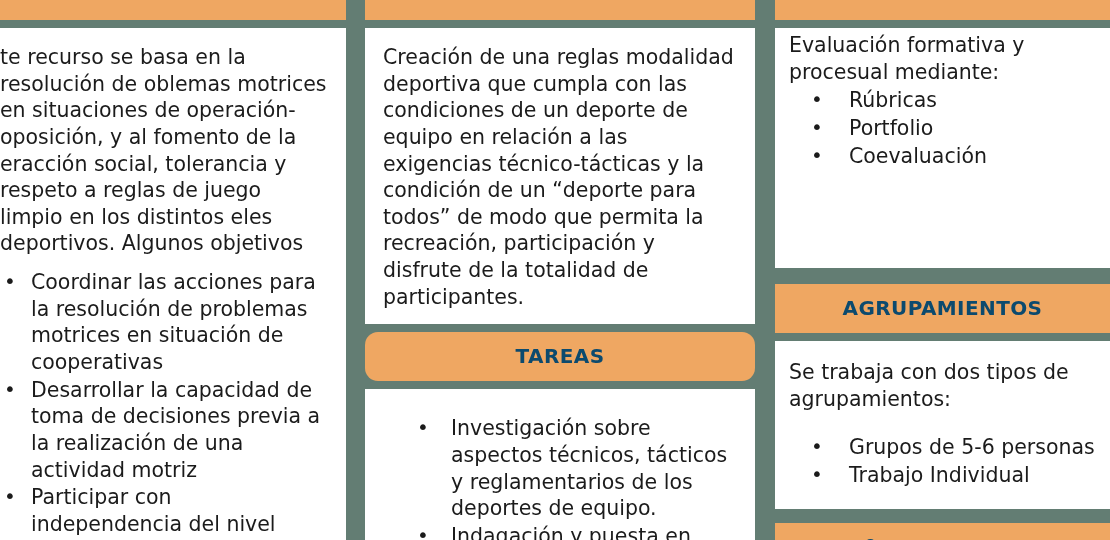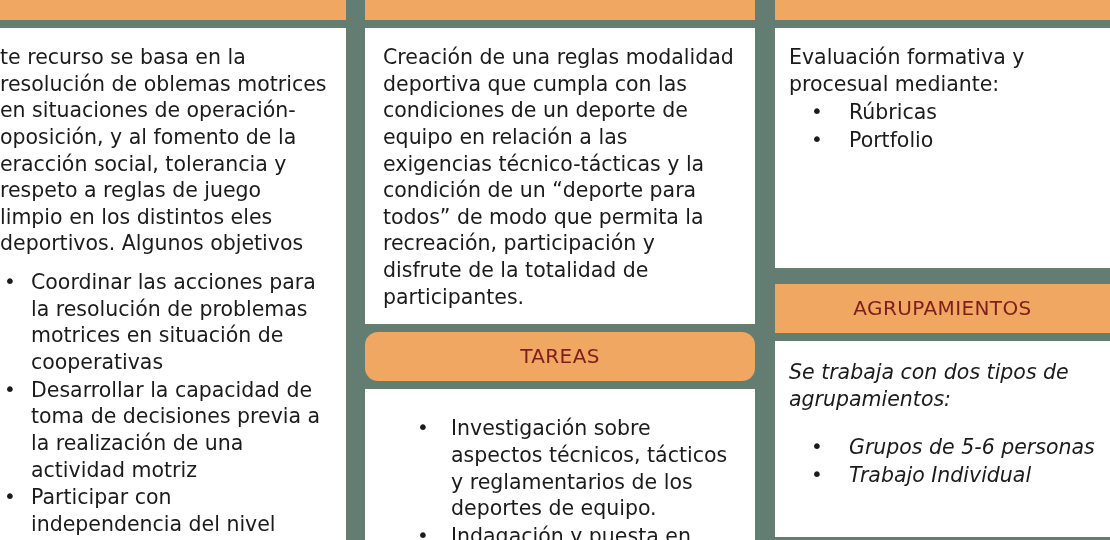--- a/index.html
+++ b/index.html
@@ -26,22 +26,22 @@
     top: 0;
     height: 540px;
   }
   #col-left   { left: -22px; width: 368px; }
   #col-mid    { left: 365px; width: 390px; }
   #col-right  { left: 775px; width: 335px; }
 
   
   .hdr {
     background: #efa762;
-    color: #7f1d1d;
-    font-weight: normal;
+    color: #0c4a6e;
+    font-weight: bold;
     font-size: 20px;
     letter-spacing: 0.4px;
     text-align: center;
     padding: 11px 6px 12px 6px;
     line-height: 1.1;
   }
   .panel {
     background: #ffffff;
     color: #1b1b1b;
     padding: 14px 16px 14px 16px;
@@ -129,35 +129,36 @@
 
       </ul>
     </div>
   </div>
 
   <div class="col" id="col-right">
 
     <div class="hdr" style="height:20px;padding:0;"></div>
     <div class="gap"></div>
 
-    <div class="panel" style="height:240px;padding-top:16px;padding-left:14px;padding-right:12px;">
+    <div class="panel" style="height:240px;padding-top:4px;padding-left:14px;padding-right:12px;">
       <p class="para" style="margin-bottom:2px;">Evaluación formativa y procesual mediante:</p>
       <ul class="bullets tight">
         <li>Rúbricas</li>
         <li>Portfolio</li>
+        <li>Coevaluación</li>
       </ul>
     </div>
 
     <div class="gap" style="height:16px;"></div>
 
     <div class="hdr" style="padding-top:13px;padding-bottom:14px;">AGRUPAMIENTOS</div>
 
     <div class="gap"></div>
 
-    <div class="panel" style="height:196px;padding-top:18px;padding-left:14px;padding-right:0;font-style:italic;">
+    <div class="panel" style="height:168px;padding-top:18px;padding-left:14px;padding-right:0;">
       <p class="para" style="margin-bottom:22px;">Se trabaja con dos tipos de agrupamientos:</p>
       <ul class="bullets tight">
         <li>Grupos de 5-6 personas</li>
         <li>Trabajo Individual</li>
       </ul>
     </div>
 
     <div class="gap" style="height:14px;"></div>
 
     <div class="hdr" style="padding-top:13px;padding-bottom:14px;">Nº DE SESIONES</div>

